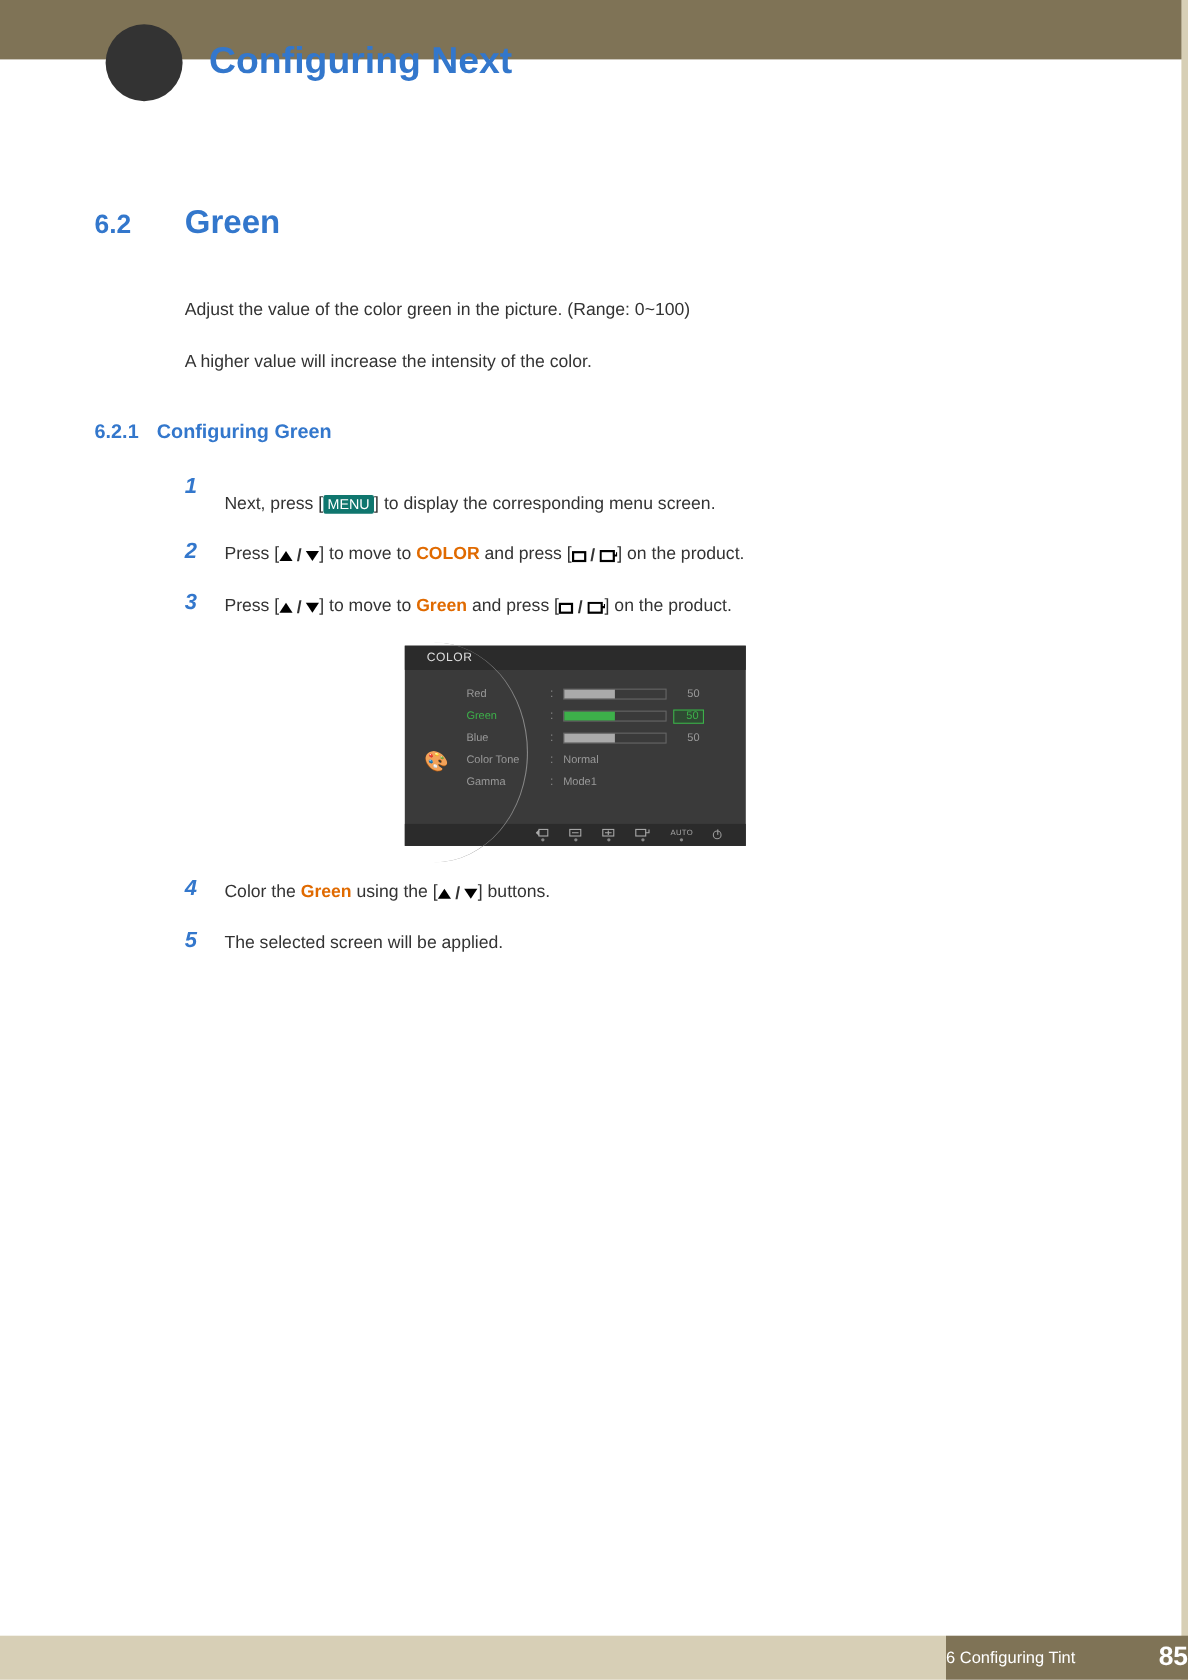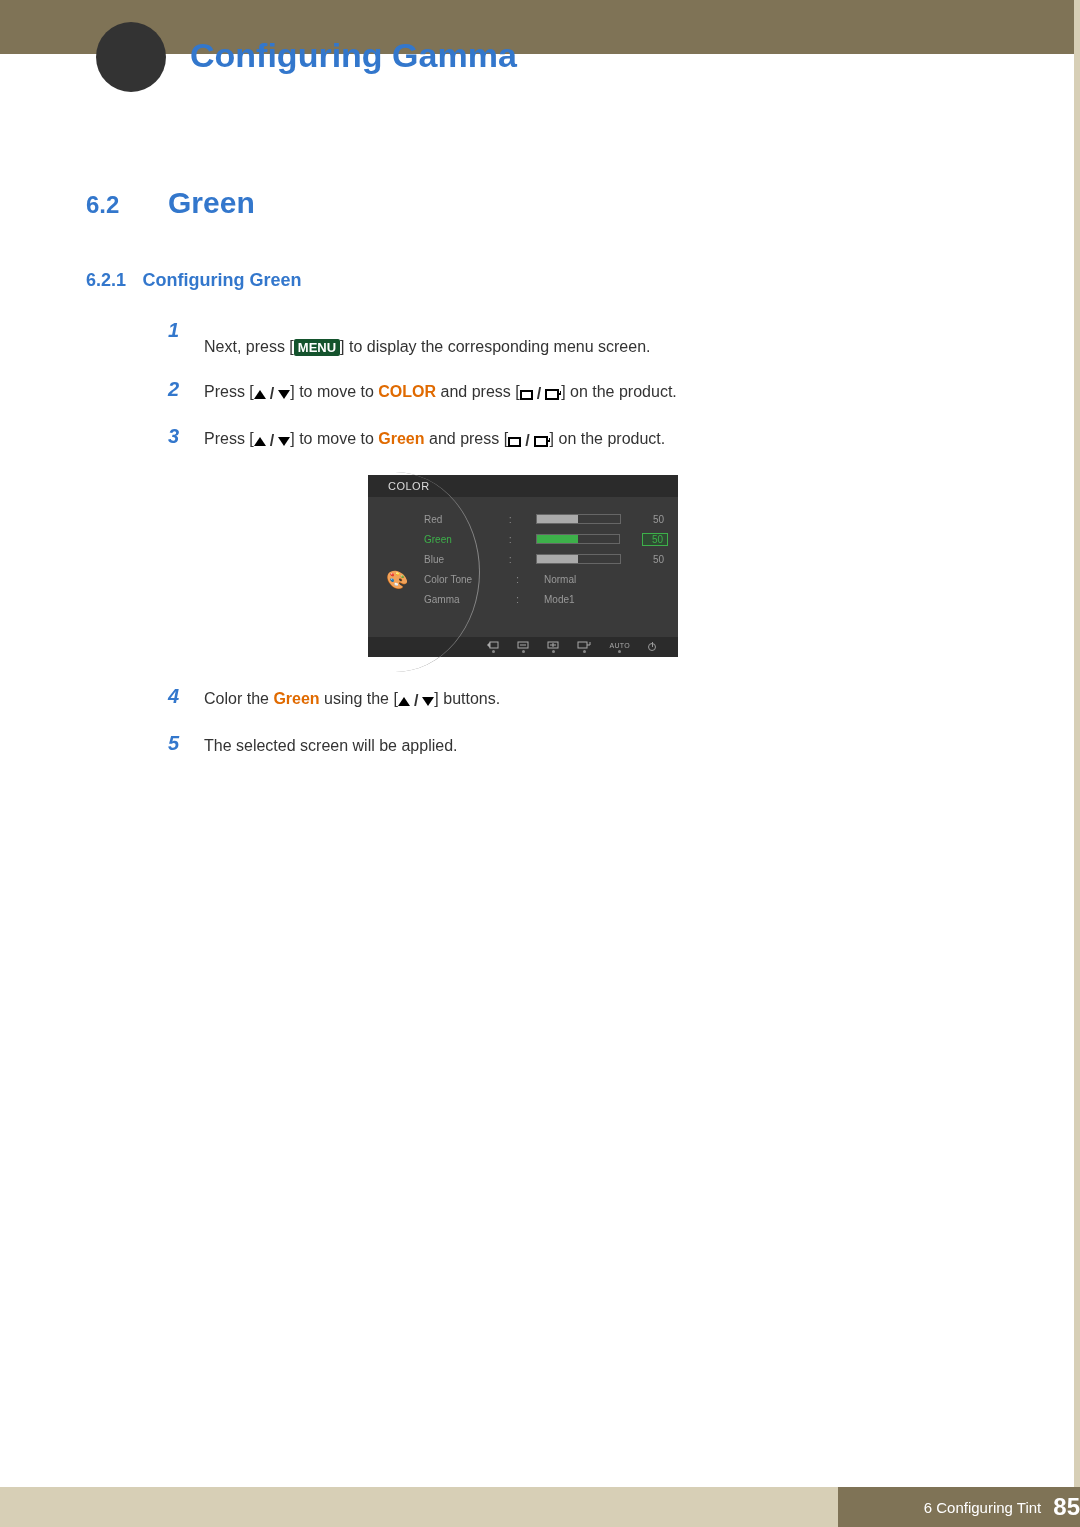--- a/index.html
+++ b/index.html
@@ -16,72 +16,76 @@
   .body-text p { margin-bottom: 24px; }
   .subsec-row { margin-top: 40px; margin-bottom: 28px; }
   .subsec-num { font-size: 18px; color: #3377cc; font-weight: bold; margin-right: 12px; }
   .subsec-title { font-size: 18px; color: #3377cc; font-weight: bold; }
   .steps { margin-left: 82px; }
   .step { display: flex; gap: 18px; margin-bottom: 16px; }
   .step-num { font-size: 20px; font-style: italic; color: #3377cc; font-weight: bold; width: 18px; flex-shrink: 0; }
   .step-text { font-size: 16px; color: #333; line-height: 1.8; }
   .step-text .sub { display: block; margin-top: 14px; }
   .kw-orange { color: #e06a00; font-weight: bold; }
-  .kw-menu { background: #14532d; color: #fff; font-weight: bold; padding: 1px 4px; font-size: 13px; border-radius: 2px; }
+  .kw-menu { background: #0f766e; color: #fff; font-weight: normal; padding: 1px 4px; font-size: 13px; border-radius: 2px; }
   .glyph-row { display: inline-block; vertical-align: -2px; }
   .tri-up, .tri-down { display:inline-block; width:0; height:0; border-left:6px solid transparent; border-right:6px solid transparent; }
   .tri-up { border-bottom:9px solid #000; }
   .tri-down { border-top:9px solid #000; }
   .slash { padding: 0 4px; font-weight: bold; }
   .icon-box { display:inline-block; width:13px; height:10px; border:2px solid #000; vertical-align: -1px; }
   .icon-enter { display:inline-block; vertical-align:-2px; }
   .osd-wrap { margin: 20px 0 28px 200px; }
   .osd { width: 310px; background: #3a3a3a; font-size: 11px; color: #999; position: relative; }
   .osd-header { background: #2b2b2b; color: #ddd; font-size: 11px; padding: 5px 8px 5px 20px; letter-spacing: 0.5px; }
   .osd-body { position: relative; padding: 12px 10px 10px 56px; min-height: 140px; }
   .osd-arc { position:absolute; left:-58px; top:-25px; width:170px; height:200px; border:1px solid #888; border-radius:50%; border-left:none; border-top:none; border-bottom:none; }
   .osd-palette { position:absolute; left:18px; top:72px; font-size:18px; color:#ccc; }
-  .osd-row { display:flex; align-items:center; height:20px; gap:22px; }
+  .osd-row { display:flex; align-items:center; height:20px; gap:6px; }
   .osd-label { width:70px; font-size:10px; }
   .osd-colon { width:6px; color:#888; }
   .osd-bar { width:94px; height:10px; border:1px solid #666; position:relative; background:#3a3a3a; }
   .osd-bar-fill { position:absolute; left:0; top:0; bottom:0; background:#aaa; }
   .osd-bar-fill.green { background:#3db04a; }
   .osd-val { width:28px; text-align:right; font-size:10px; padding-right:4px; }
   .osd-row.sel .osd-label { color:#3db04a; }
   .osd-row.sel .osd-val { color:#3db04a; border:1px solid #3db04a; background:#2f4a33; }
   .osd-text { font-size:10px; color:#999; }
   .osd-footer { background:#2b2b2b; height:20px; display:flex; justify-content:flex-end; align-items:center; gap:18px; padding-right:22px; }
   .osd-ficon { display:inline-flex; flex-direction:column; align-items:center; gap:1px; }
   .osd-dot { width:3px; height:3px; background:#888; border-radius:50%; }
   .osd-fauto { font-size:7px; color:#aaa; letter-spacing:0.3px; }
   .osd-power { width:8px; height:8px; border:1px solid #999; border-radius:50%; position:relative; }
   .osd-power::after { content:""; position:absolute; left:3px; top:-2px; width:1px; height:5px; background:#999; }
   .footer { position:absolute; left:0; bottom:0; width:100%; height:40px; display:flex; }
   .footer-left { background:#d7cfb6; flex:1; }
-  .footer-right { background:#7f7356; width:242px; display:flex; align-items:center; justify-content:flex-end; gap:12px; }
+  .footer-right { background:#7f7356; width:220px; display:flex; align-items:center; justify-content:space-between; gap:12px; }
   .footer-text { color:#fff; font-size:15px; }
   .footer-page { color:#fff; font-size:24px; font-weight:bold; }
   .right-strip { position:absolute; right:0; top:0; width:6px; height:1527px; background:#d7cfb6; }
 </style>
 </head>
 <body>
 
 <div class="page">
   <div class="topbar"></div>
   <div class="right-strip"></div>
   <div class="chapter-badge"></div>
-  <div class="chapter-title">Configuring Gamma</div>
+  <div class="chapter-title">Configuring Next</div>
 
   <div class="content">
     <div class="sec-row">
       <div class="sec-num">6.2</div>
       <div class="sec-title">Green</div>
     </div>
 
+    <div class="body-text">
+      <p>Adjust the value of the color green in the picture. (Range: 0~100)</p>
+      <p>A higher value will increase the intensity of the color.</p>
+    </div>
 
     <div class="subsec-row">
       <span class="subsec-num">6.2.1</span>
       <span class="subsec-title">Configuring Green</span>
     </div>
 
     <div class="steps">
 
       <div class="step">
         <div class="step-num">1</div>

